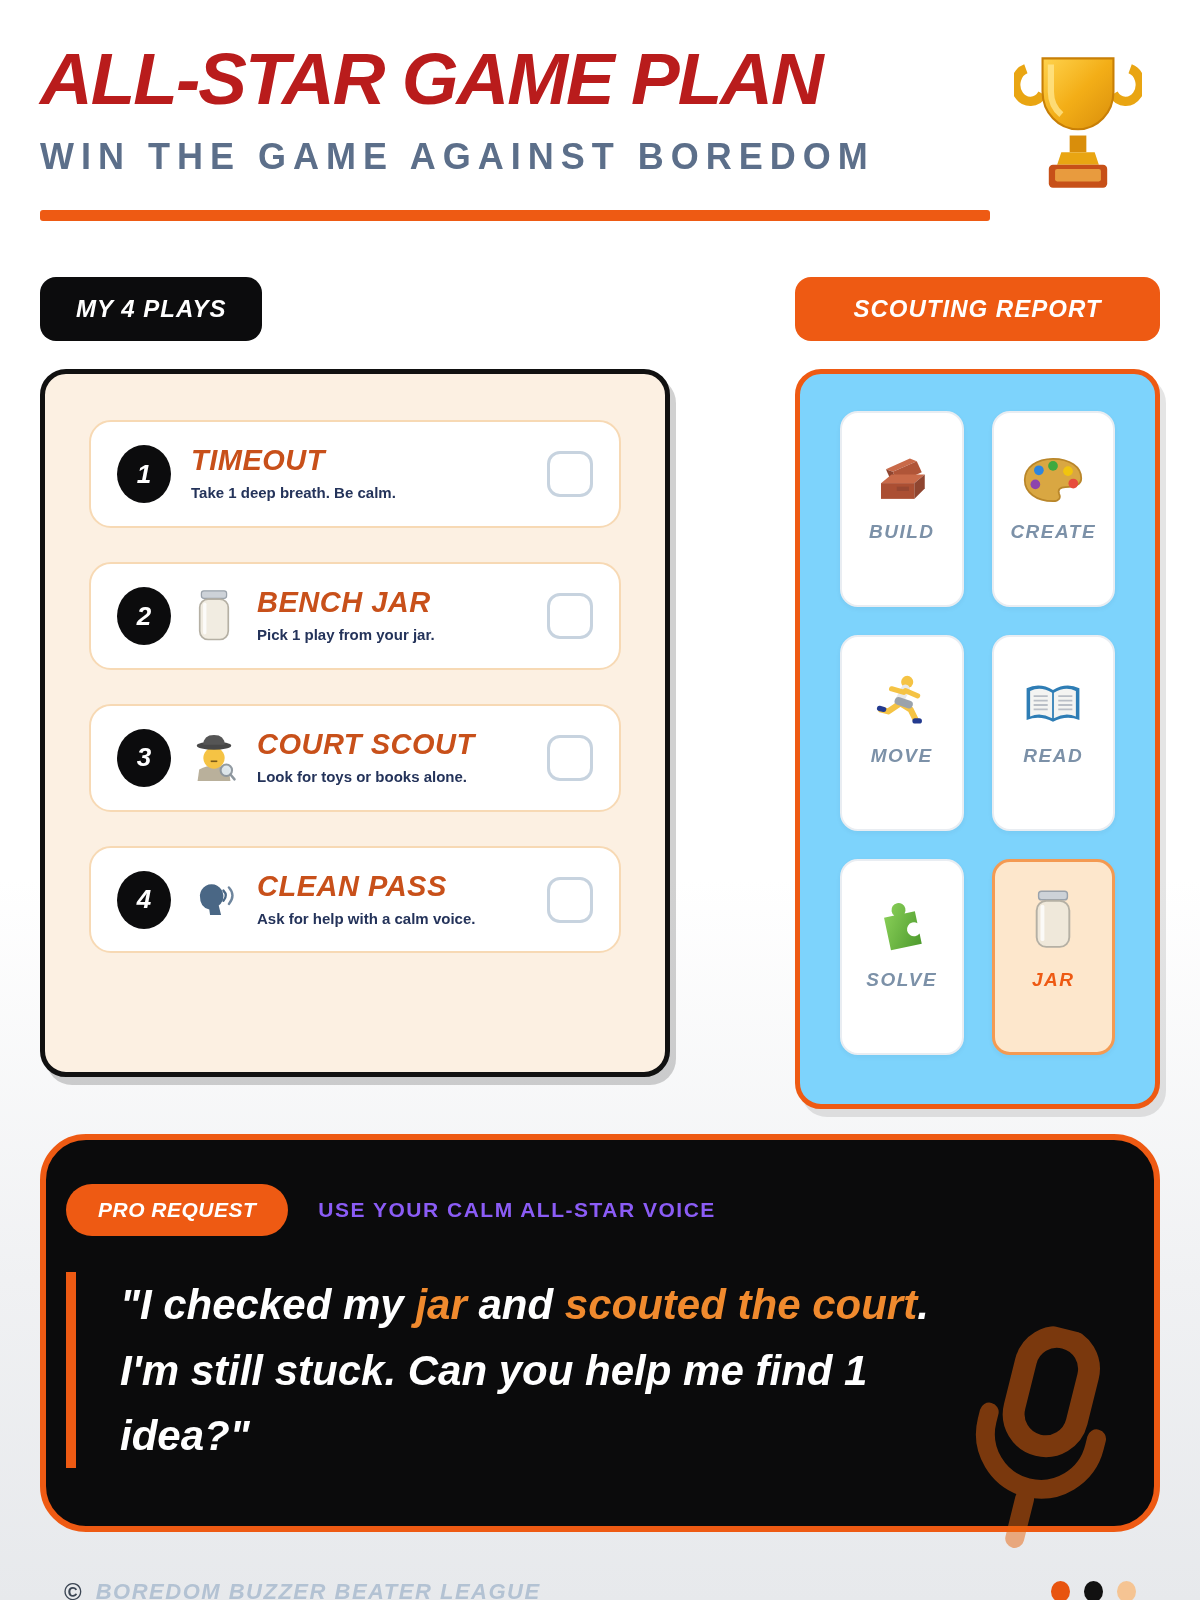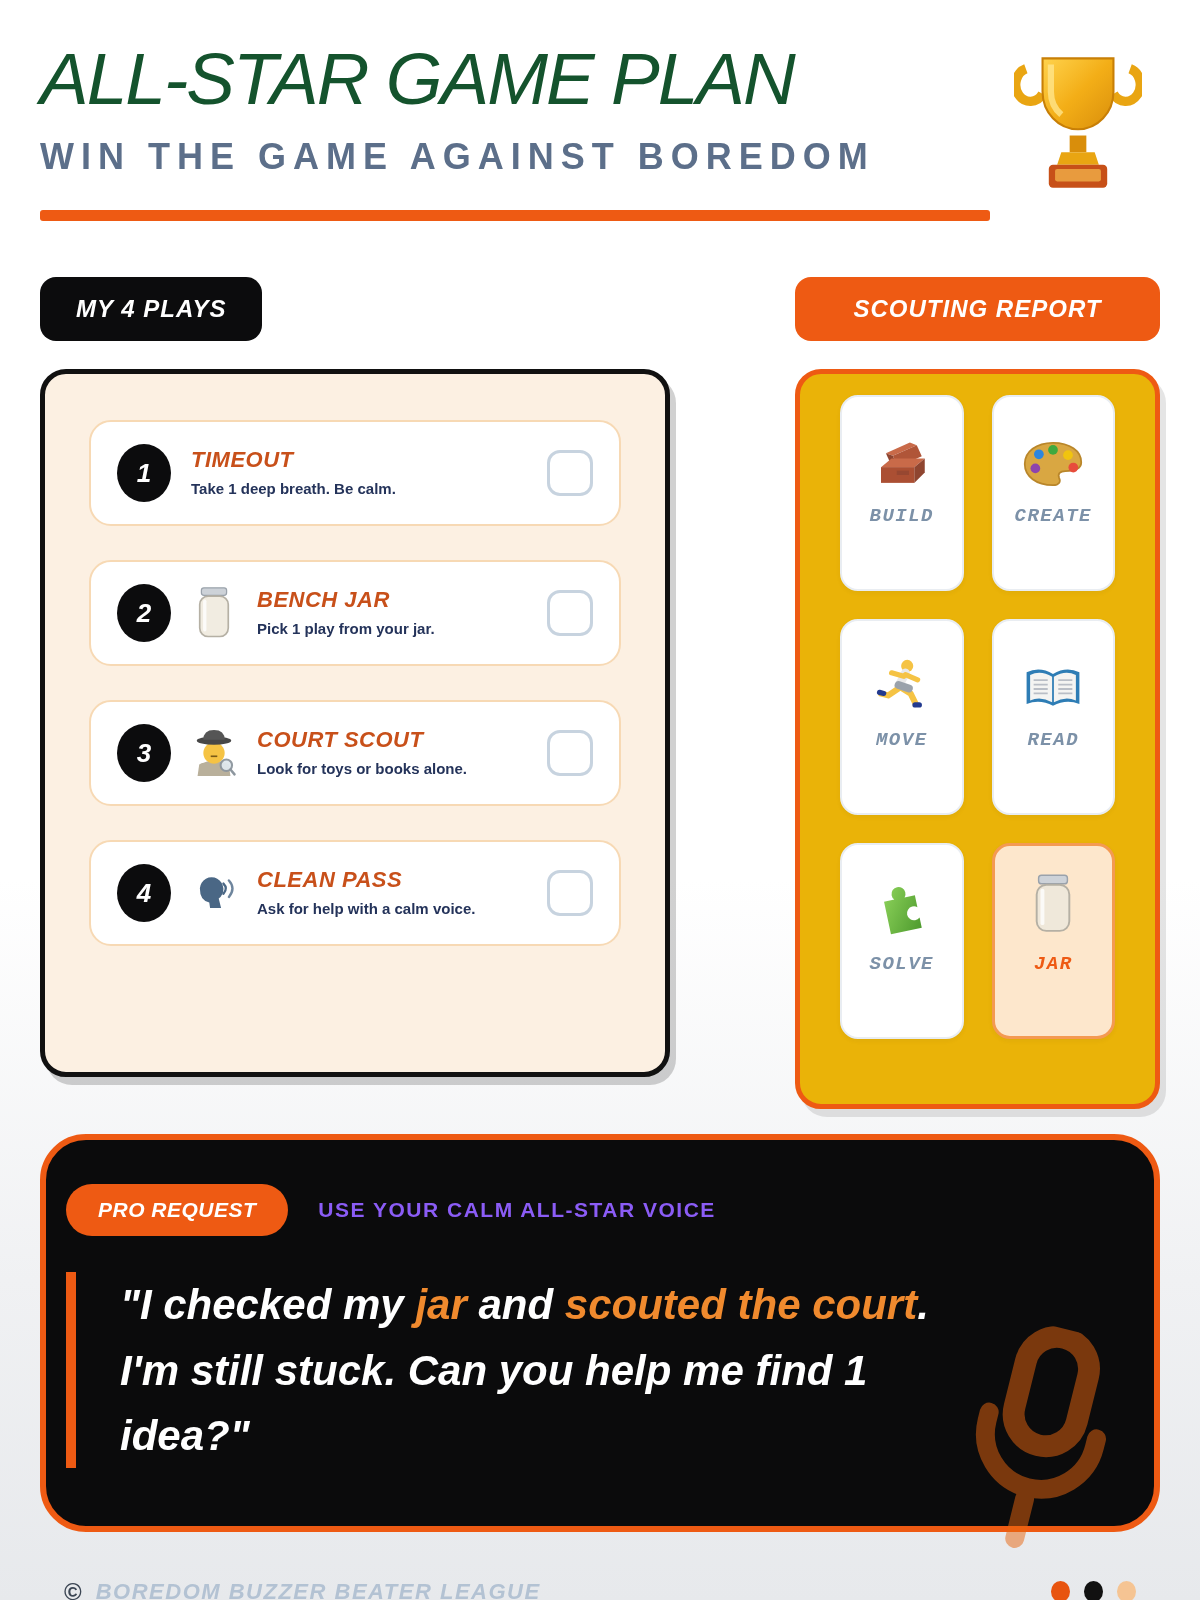--- a/index.html
+++ b/index.html
@@ -8,21 +8,21 @@
     font-family:"Liberation Sans", sans-serif;
     width:1200px; height:1600px;
     background:linear-gradient(180deg,#ffffff 0%,#ffffff 55%,#f0f1f3 80%,#e7e9ec 100%);
     overflow:hidden;
   }
   .page { width:1200px; height:1600px; padding:42px 40px 0 40px; position:relative; }
 
   
   .header { position:relative; padding-right:170px; }
   .title {
-    color:#14532d; font-size:73px; font-weight:normal; font-style:italic;
+    color:#b91c1c; font-size:73px; font-weight:bold; font-style:italic;
     letter-spacing:-2px; line-height:1.02; white-space:nowrap;
   }
   .subtitle {
     margin-top:20px; color:#5c6f8a; font-size:36px; font-weight:bold;
     letter-spacing:7px;
   }
   .trophy-wrap { position:absolute; right:18px; top:8px; width:128px; height:150px; }
   .divider { margin-top:32px; height:11px; background:#ee5a13; border-radius:3px; }
 
   
@@ -52,31 +52,31 @@
     margin-bottom:34px;
   }
   .play-card:last-child { margin-bottom:0; }
   .num-circle {
     flex:0 0 54px; width:54px; height:58px; background:#0c0c0d; border-radius:50%;
     color:#ffffff; font-style:italic; font-weight:bold; font-size:26px;
     display:flex; align-items:center; justify-content:center;
   }
   .play-icon { flex:0 0 46px; display:flex; align-items:center; justify-content:center; }
   .play-text { flex:1 1 auto; }
-  .play-title { color:#c8501a; font-size:22px; font-weight:bold; font-style:italic; letter-spacing:0.5px; }
+  .play-title { color:#c8501a; font-size:29px; font-weight:bold; font-style:italic; letter-spacing:0.5px; }
   .play-desc  { color:#24335a; font-size:15px; font-weight:bold; line-height:1.45; margin-top:5px; }
   .checkbox {
     flex:0 0 46px; width:46px; height:46px; background:#ffffff;
     border:3px solid #c7d3df; border-radius:13px;
   }
 
   .scout-panel {
     margin-top:28px; height:740px;
-    background:#eab308; border:5px solid #ee5a13; border-radius:26px;
-    padding:21px 40px; box-shadow:6px 8px 0 rgba(0,0,0,0.10);font-family:Liberation Mono, monospace;
+    background:#7dd3fc; border:5px solid #ee5a13; border-radius:26px;
+    padding:37px 40px; box-shadow:6px 8px 0 rgba(0,0,0,0.10);
   }
   .scout-grid { display:grid; grid-template-columns:1fr 1fr; gap:28px; }
   .scout-card {
     background:#ffffff; border:2px solid #e9edf2; border-radius:18px;
     height:196px; display:flex; flex-direction:column; align-items:center;
     justify-content:center; padding-bottom:34px; gap:18px;
     box-shadow:0 2px 5px rgba(30,40,60,0.05);
   }
   .scout-card .icon-box { height:62px; display:flex; align-items:flex-end; justify-content:center; }
   .scout-label {

